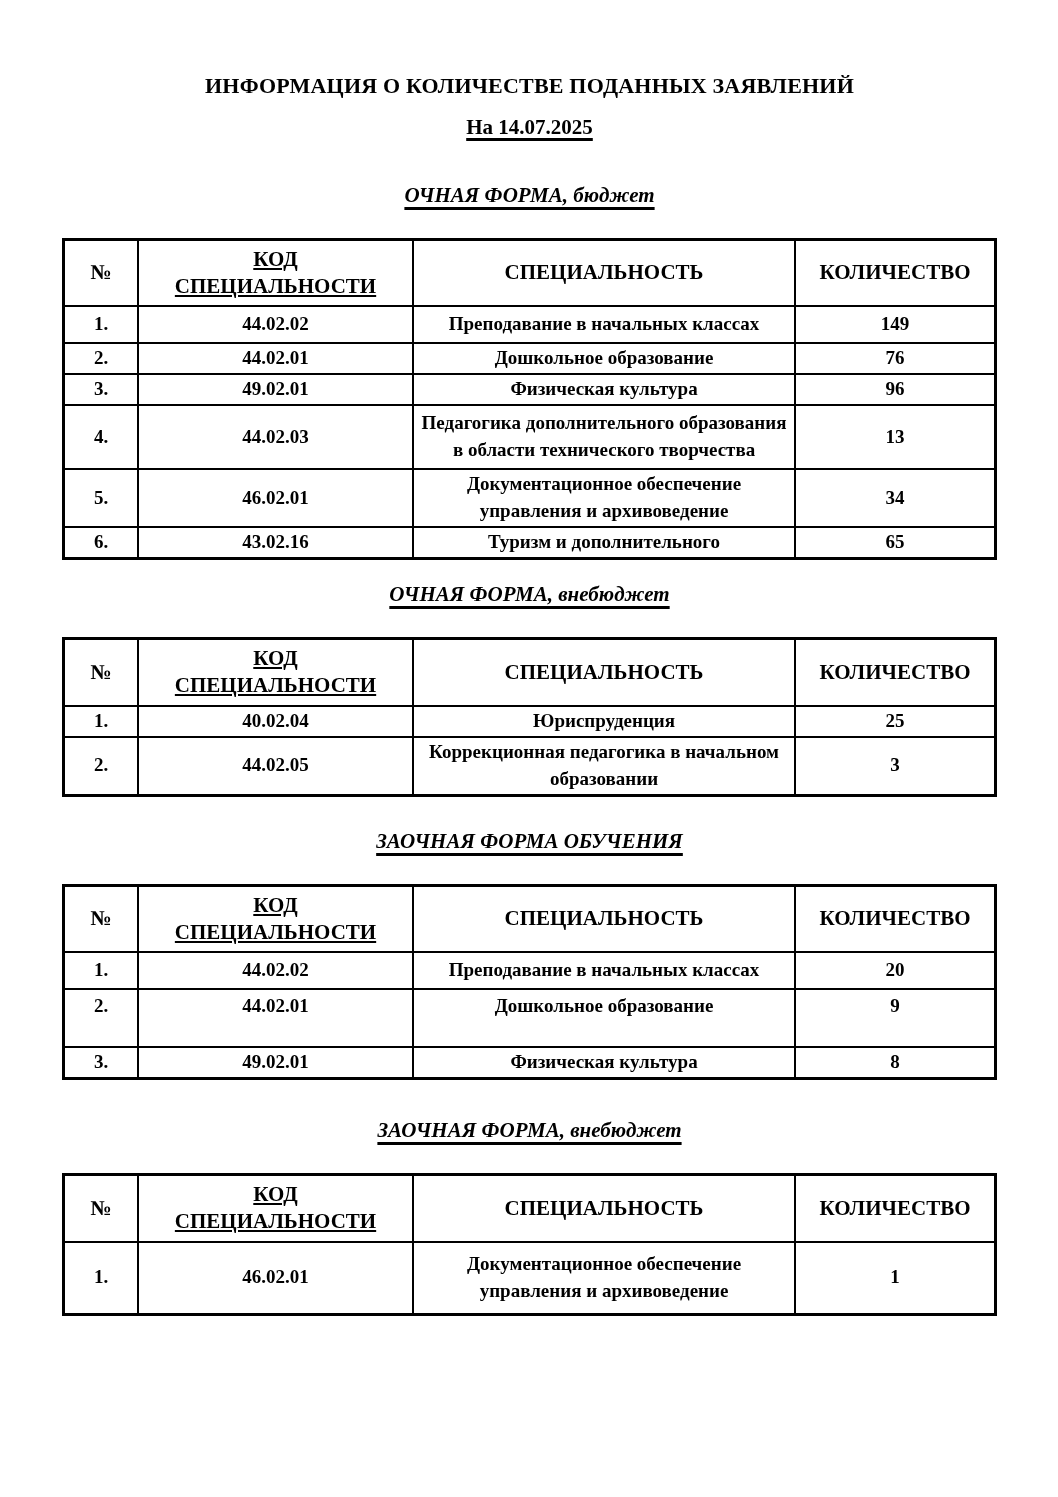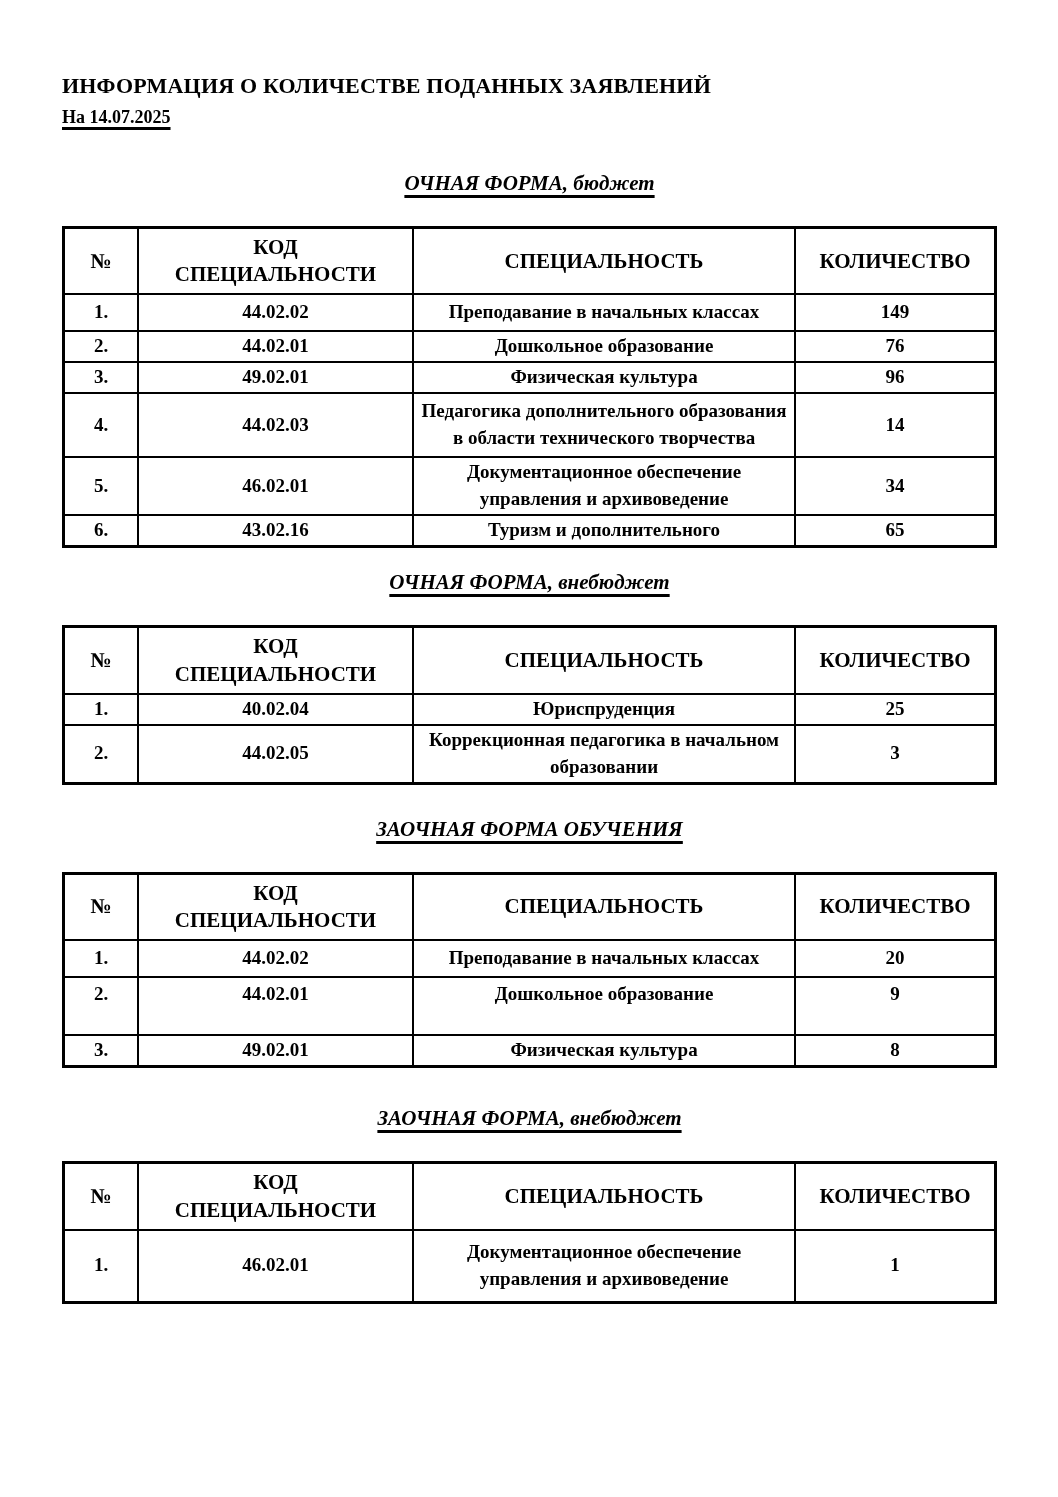--- a/index.html
+++ b/index.html
@@ -10,30 +10,30 @@
     font-family: "Liberation Serif", "DejaVu Serif", serif;
     font-weight: 700;
     color: #000000;
     overflow: hidden;
   }
   .page {
     width: 1058px;
     height: 1497px;
     padding: 72px 61px 0 62px;
   }
-  .title-block { text-align: left; }
+  .title-block { text-align: center; }
   .title-line1 {
     font-size: 22px;
     line-height: 1.25;
     letter-spacing: 0.2px;
   }
   .title-line2 {
-    font-size: 18px;
+    font-size: 21px;
     line-height: 1.3;
-    margin-top: 6px;
+    margin-top: 14px;
     text-decoration: underline;
     text-decoration-thickness: 2.5px;
     text-underline-offset: 4px;
   }
   .section-heading {
     text-align: center;
     font-size: 21px;
     text-decoration: underline;
     text-decoration-thickness: 2.5px;
     text-underline-offset: 5px;
@@ -57,21 +57,21 @@
   }
   col.c-num  { width: 8%; }
   col.c-code { width: 29.5%; }
   col.c-spec { width: 41%; }
   col.c-cnt  { width: 21.5%; }
   table.doc-table th {
     font-size: 21px;
     line-height: 1.3;
     padding: 5px 4px;
   }
-  th.col-code { white-space: pre-line; }
+  th.col-code { white-space: pre-line; text-decoration: underline; }
   table.doc-table td {
     font-size: 19px;
     line-height: 1.42;
     padding: 1px 6px;
   }
   td.cell-spec { padding: 1px 45px; }
   tr.pad td { padding-top: 4px; padding-bottom: 4px; }
   tr.pb-lg td { padding-bottom: 26px; vertical-align: top; padding-top: 3px; }
   tr.pad-lg td { padding-top: 8px; padding-bottom: 8px; }
 </style>
@@ -118,21 +118,21 @@
       <tr>
         <td>3.</td>
         <td>49.02.01</td>
         <td class="cell-spec">Физическая культура</td>
         <td>96</td>
       </tr>
       <tr class="pad">
         <td>4.</td>
         <td>44.02.03</td>
         <td class="cell-spec">Педагогика дополнительного образования в области технического творчества</td>
-        <td>14</td>
+        <td>13</td>
       </tr>
       <tr>
         <td>5.</td>
         <td>46.02.01</td>
         <td class="cell-spec">Документационное обеспечение управления и архивоведение</td>
         <td>34</td>
       </tr>
       <tr>
         <td>6.</td>
         <td>43.02.16</td>

